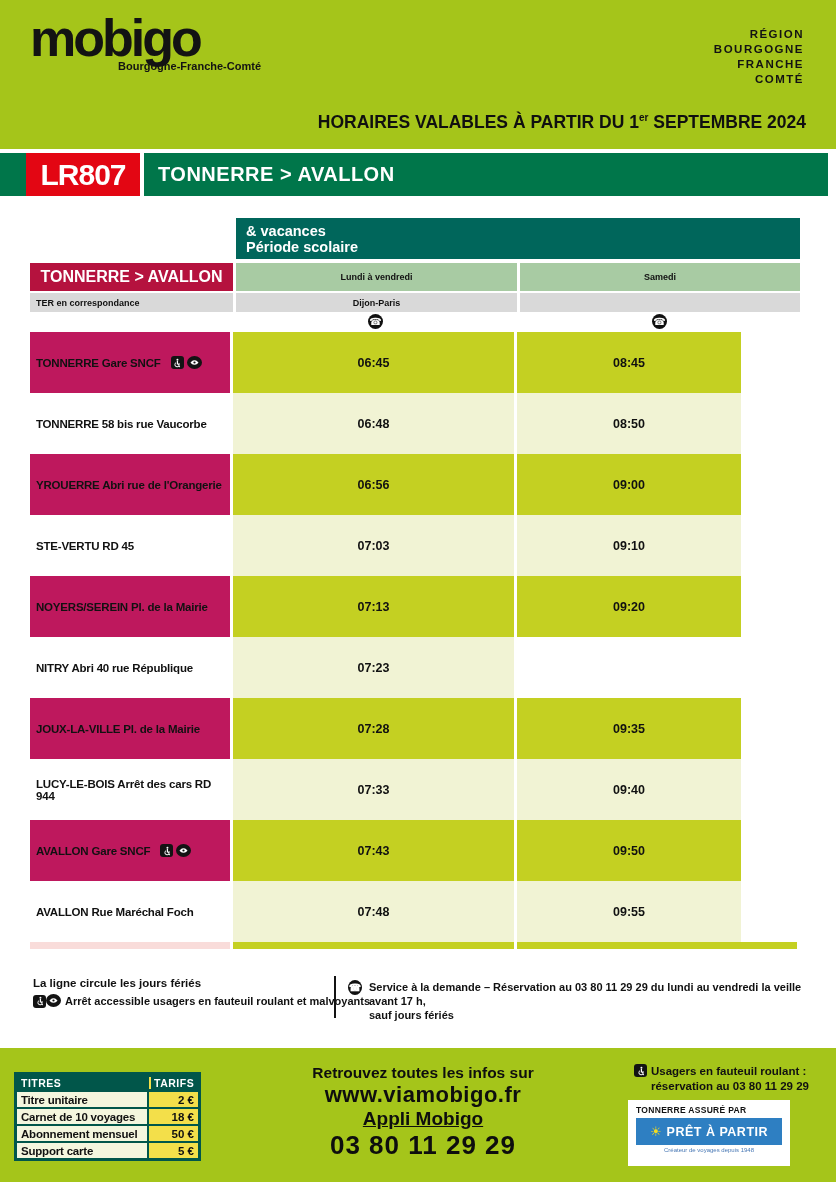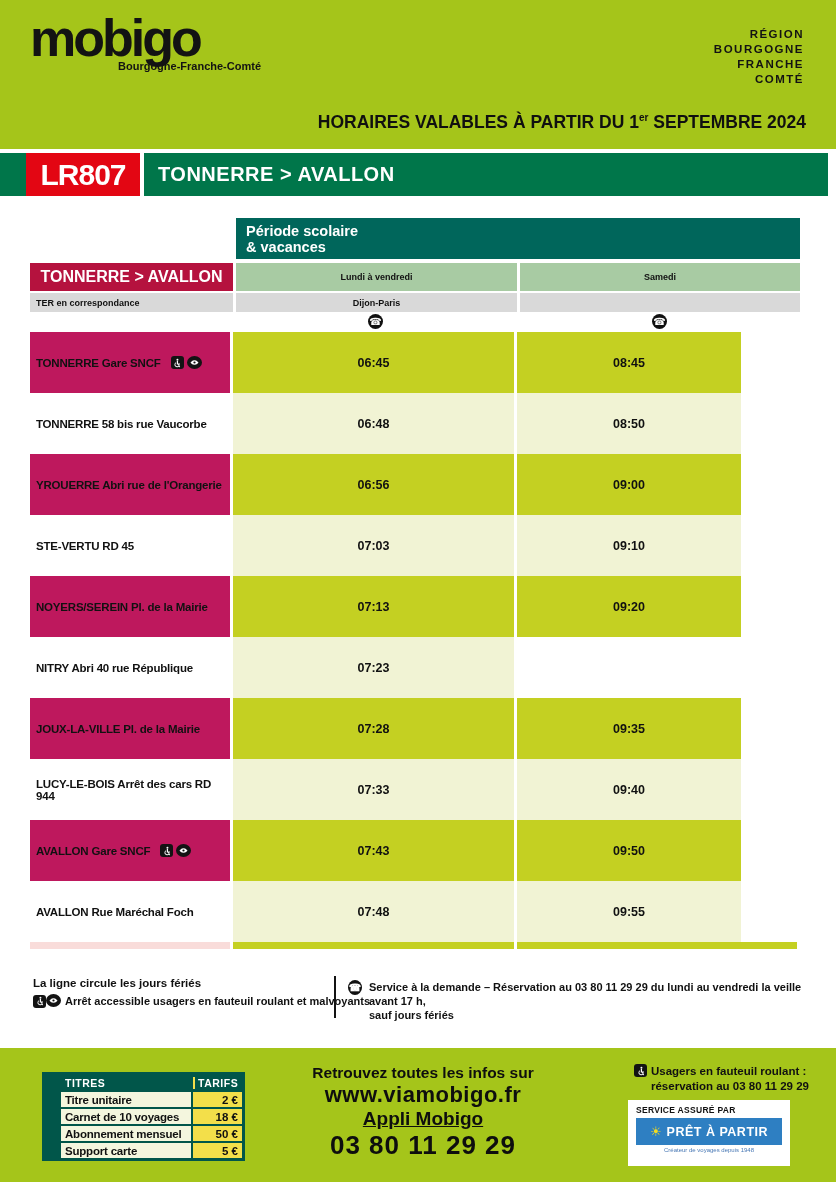--- a/index.html
+++ b/index.html
@@ -67,21 +67,21 @@
   
   .note-holidays{position:absolute;left:33px;top:977px;font-size:11.5px;font-weight:800;}
   .note-access{position:absolute;left:33px;top:994px;display:flex;align-items:center;gap:4px;
                font-size:11px;font-weight:800;}
   .note-divider{position:absolute;left:334px;top:976px;width:2px;height:42px;background:#131313;}
   .note-demand{position:absolute;left:348px;top:980px;width:478px;display:flex;gap:7px;
                font-size:11px;font-weight:800;line-height:14px;}
 
   
   .footer-band{position:absolute;left:0;top:1048px;width:836px;height:134px;background:#A5C51A;}
-  .fares{position:absolute;left:42px;top:24px;width:181px;border:3px solid #01564A;background:#01564A;padding-left:16px;}
+  .fares{position:absolute;left:14px;top:24px;width:181px;border:3px solid #01564A;background:#01564A;}
   .fares-head{display:flex;height:15px;align-items:center;color:#fff;font-weight:800;font-size:10.5px;letter-spacing:.5px;}
   .fh1{width:128px;padding-left:4px;}
   .fh2{flex:1;border-left:2px solid #F3DF4A;padding-left:3px;}
   .frow{display:flex;margin-top:2px;height:15px;}
   .flabel{width:126px;background:#F4F6DE;font-size:11.5px;font-weight:800;padding-left:4px;
           display:flex;align-items:center;letter-spacing:-0.2px;}
   .fprice{flex:1;margin-left:2px;background:#F3DF4A;display:flex;align-items:center;
           justify-content:flex-end;padding-right:4px;font-size:11.5px;font-weight:800;}
   .center-info{position:absolute;left:243px;top:16px;width:360px;text-align:center;color:#0e0e0e;}
   .ci1{font-size:15.5px;font-weight:800;}
@@ -120,22 +120,22 @@
   </div>
 
   <div class="line-band">
     <div class="line-code-box">
       <span>LR807</span>
     </div>
     <div class="line-route">TONNERRE &gt; AVALLON</div>
   </div>
 
   <div class="periode">
+    <div>&amp; vacances</div>
     <div>Période scolaire</div>
-    <div>&amp; vacances</div>
   </div>
   <div class="dir-header">TONNERRE &gt; AVALLON</div>
   <div class="day-header day1">Lundi à vendredi</div>
   <div class="day-header day2">Samedi</div>
   <div class="ter-cell ter-label">TER en correspondance</div>
   <div class="ter-cell ter-v1">Dijon-Paris</div>
   <div class="ter-cell ter-v2"></div>
   <span class="phone-badge pb-abs" id="phone1">☎</span>
   <span class="phone-badge pb-abs" id="phone2">☎</span>
 
@@ -312,21 +312,21 @@
     <path d="M11.5 7.2h3V13h4.6v2.4h-2.2l2.6 6-2.2 1-2.8-6.6h-3z" fill="#fff"></path>
     <path d="M9.4 10.2a6.3 6.3 0 1 0 8 9.3l-1.9-1.1a4.2 4.2 0 1 1-6.1-5.8z" fill="#fff"></path>
   </svg>
             </span></span>
         <span>Usagers en fauteuil roulant :</span>
       </div>
       <div class="l2">réservation au 03 80 11 29 29</div>
     </div>
 
     <div class="operator-box">
-      <div class="svc">SERVICE ASSURÉ PAR</div>
+      <div class="svc">TONNERRE ASSURÉ PAR</div>
       <div class="op-banner">
         <span class="op-sun">☀</span>
         <span class="op-name">PRÊT À PARTIR</span>
       </div>
       <div class="op-tag">Créateur de voyages depuis 1948</div>
     </div>
   </div>
 
 </div>
 

